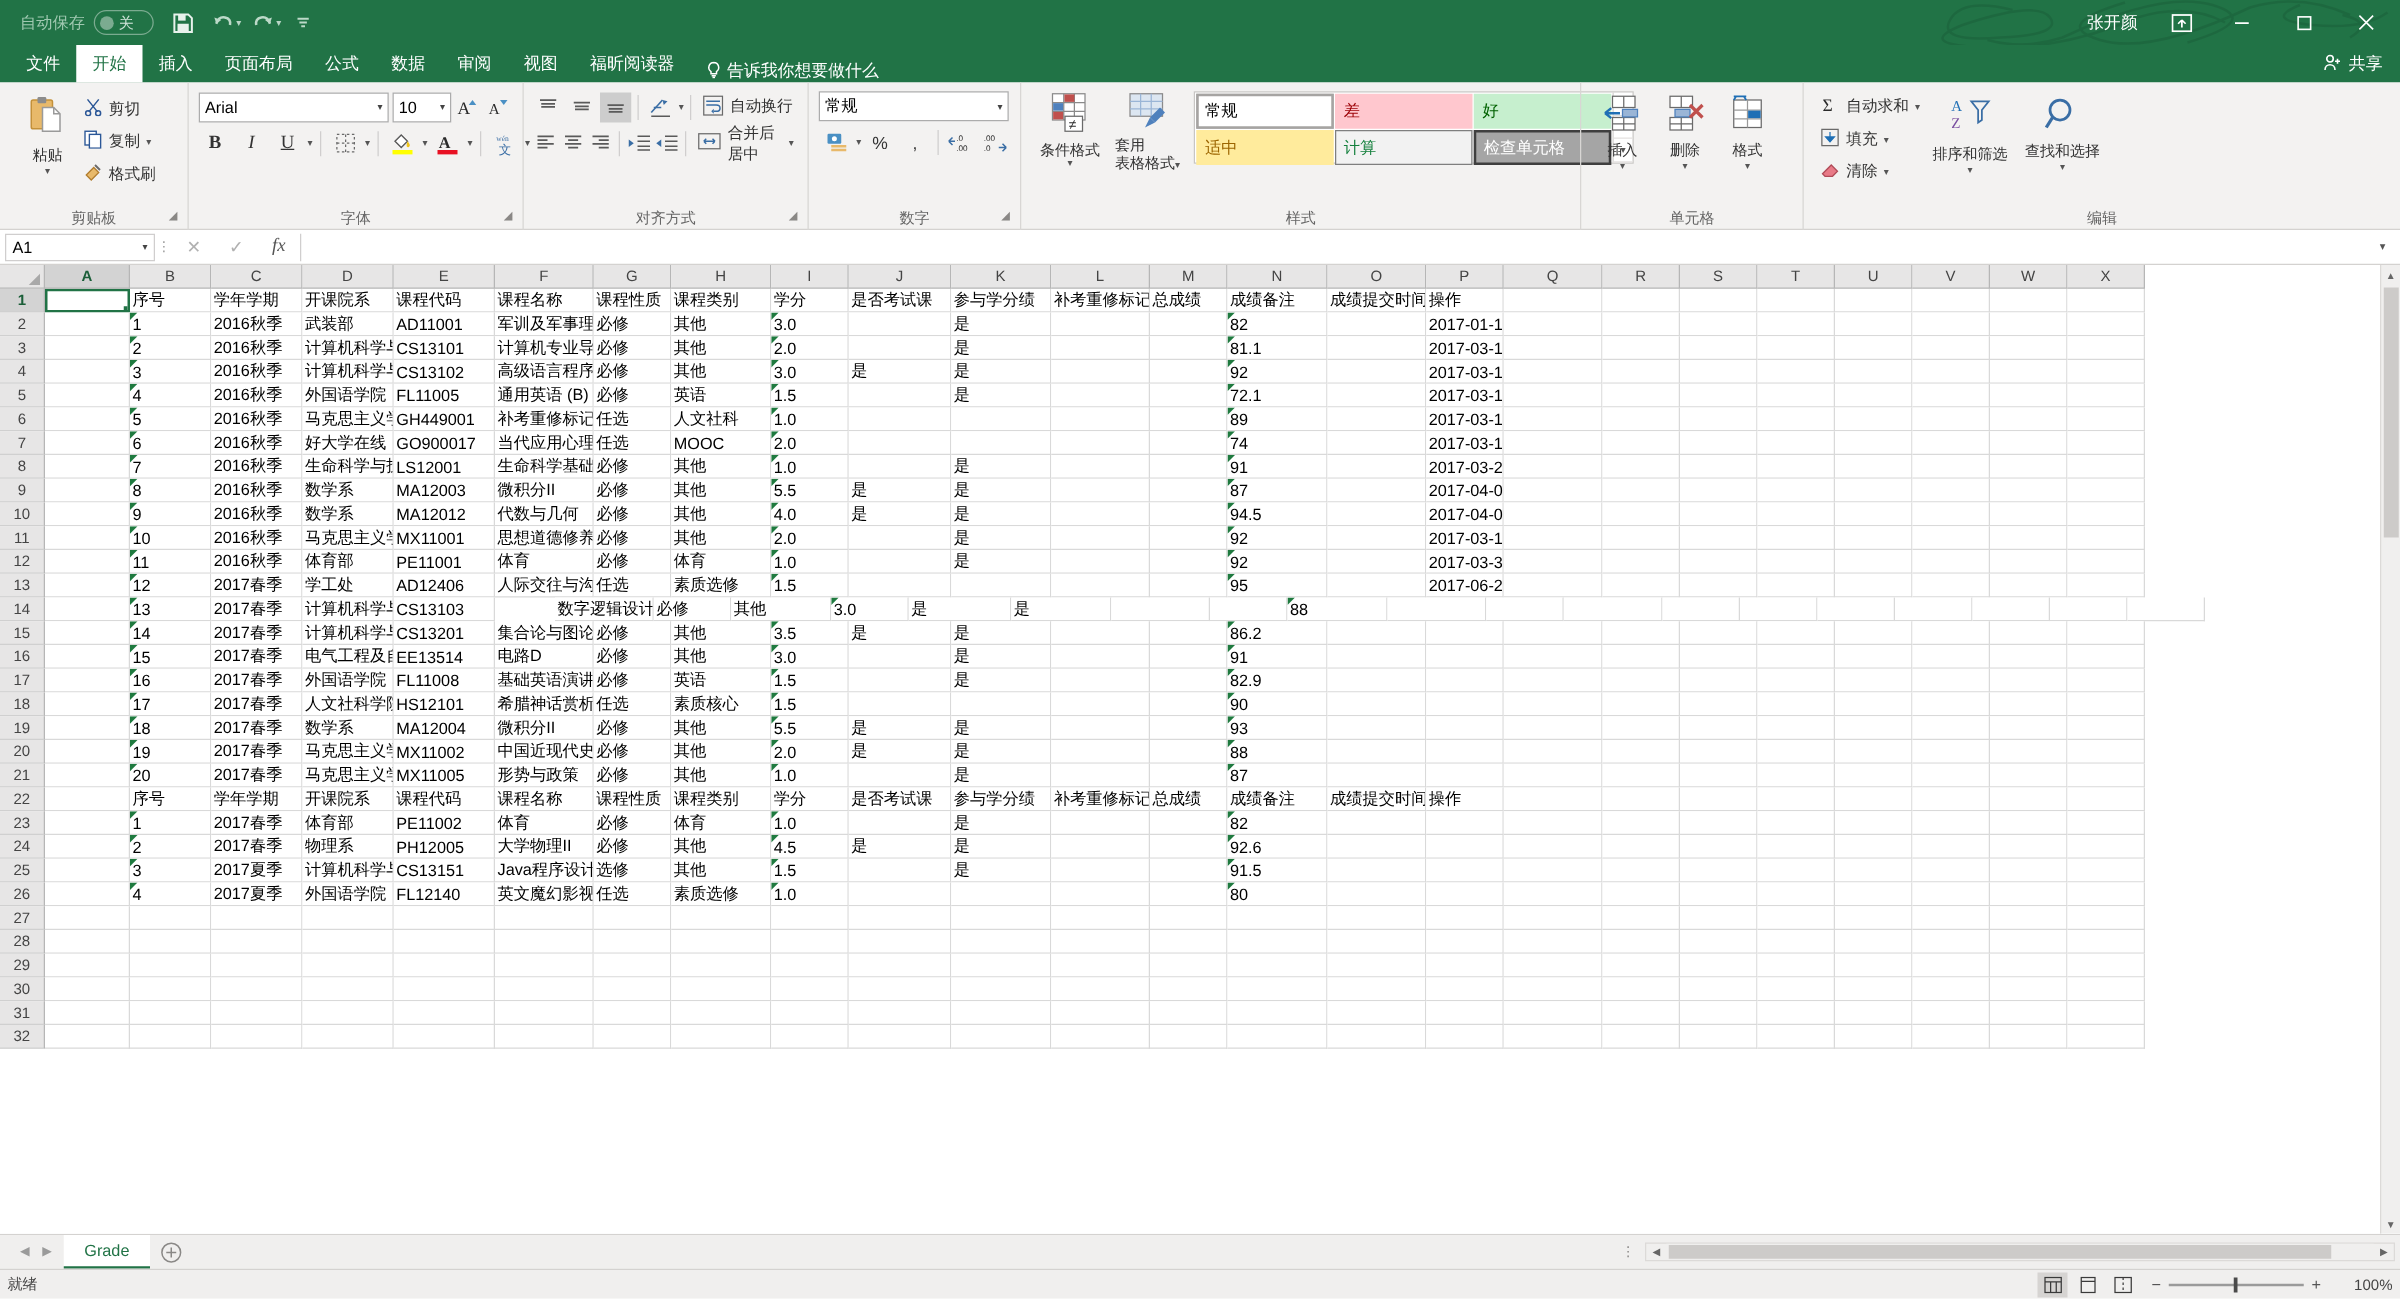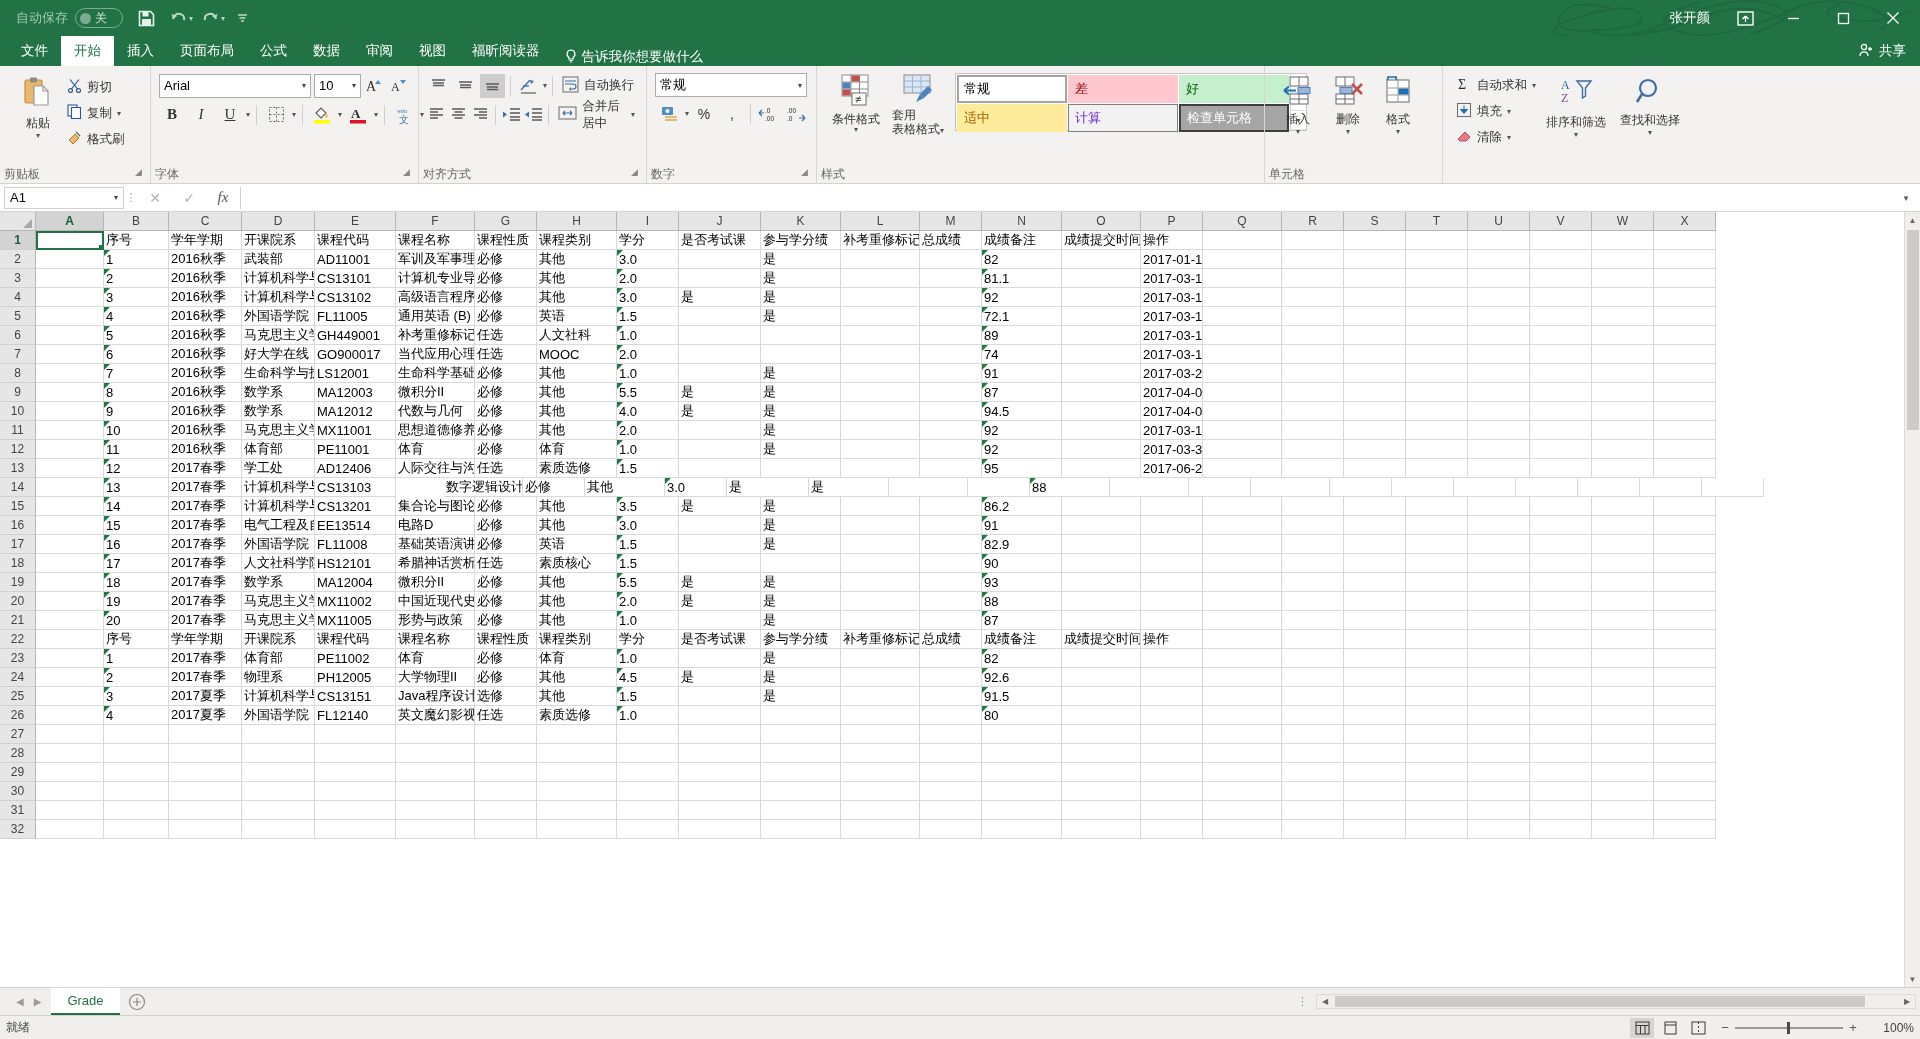--- a/index.html
+++ b/index.html
@@ -65,21 +65,21 @@
 
   
   .ribbon {
     height: 118px; background: #f3f2f1; border-bottom: 1px solid #d4d2d0;
     display: flex; flex: 0 0 118px; position: relative;
   }
   .rgroup { display: flex; flex-direction: column; position: relative; padding: 3px 4px 0 4px; height: 118px; }
   .rgroup + .rgroup { border-left: 1px solid #d8d6d4; }
   .rgroup-body { flex: 1; display: flex; align-items: flex-start; }
   .rgroup-title {
-    height: 19px; line-height: 19px; text-align: left; font-size: 12px; color: #666;
+    height: 19px; line-height: 19px; text-align: center; font-size: 12px; color: #666;
     position: relative;
   }
   .dlg-launch { position: absolute; right: 4px; bottom: 2px; font-size: 9px; color: #8a8886; }
 
   
   .clip-wrap { display: flex; padding: 2px 6px 0 8px; }
   .paste-btn { width: 52px; display:flex; flex-direction:column; align-items:center; padding-top:4px; }
   .paste-label { font-size: 12px; color:#333; margin-top:2px; }
   .mini-caret { font-size:8px; color:#555; line-height:7px;}
   .clip-col { display: flex; flex-direction: column; gap: 2px; padding-top: 4px; }
@@ -655,21 +655,21 @@
             </div>
             <div class="gal-cell" style="background:#ffc7ce;color:#9c0006;">
               <span>差</span>
             </div>
             <div class="gal-cell" style="background:#c6efce;color:#006100;">
               <span>好</span>
             </div>
             <div class="gal-cell" style="background:#ffeb9c;color:#9c6500;">
               <span>适中</span>
             </div>
-            <div class="gal-cell" style="background:#f2f2f2;color:#6d28d9;border-color:#7f7f7f;">
+            <div class="gal-cell" style="background:#f2f2f2;color:#15803d;border-color:#7f7f7f;">
               <span>计算</span>
             </div>
             <div class="gal-cell" style="background:#a5a5a5;color:#ffffff;border-color:#3f3f3f;border-width:2px;">
               <span>检查单元格</span>
             </div>
           </div>
           <div class="gal-scroll">
             <div>▲</div>
             <div>▼</div>
             <div>▼</div>
@@ -781,20 +781,23 @@
             <svg width="34" height="32" viewBox="0 0 34 32">
                 <circle cx="15" cy="13" r="8" fill="none" stroke="#3a6ea5" stroke-width="2.2"></circle>
                 <path d="M9 19l-5 8" stroke="#3a6ea5" stroke-width="2.6"></path>
               </svg>
           </span>
           <span class="cell-big-label">查找和选择</span>
           <span class="mini-caret">▾</span>
         </div>
       </div>
     </div>
+    <div class="rgroup-title">
+      <span>编辑</span>
+    </div>
   </div>
 </div>
 
 <div class="formula-bar">
   <div class="namebox">
     <span>A1</span>
     <span class="cbcaret">▾</span>
   </div>
   <div class="fb-dots">⋮</div>
   <div class="fb-btn">✕</div>

